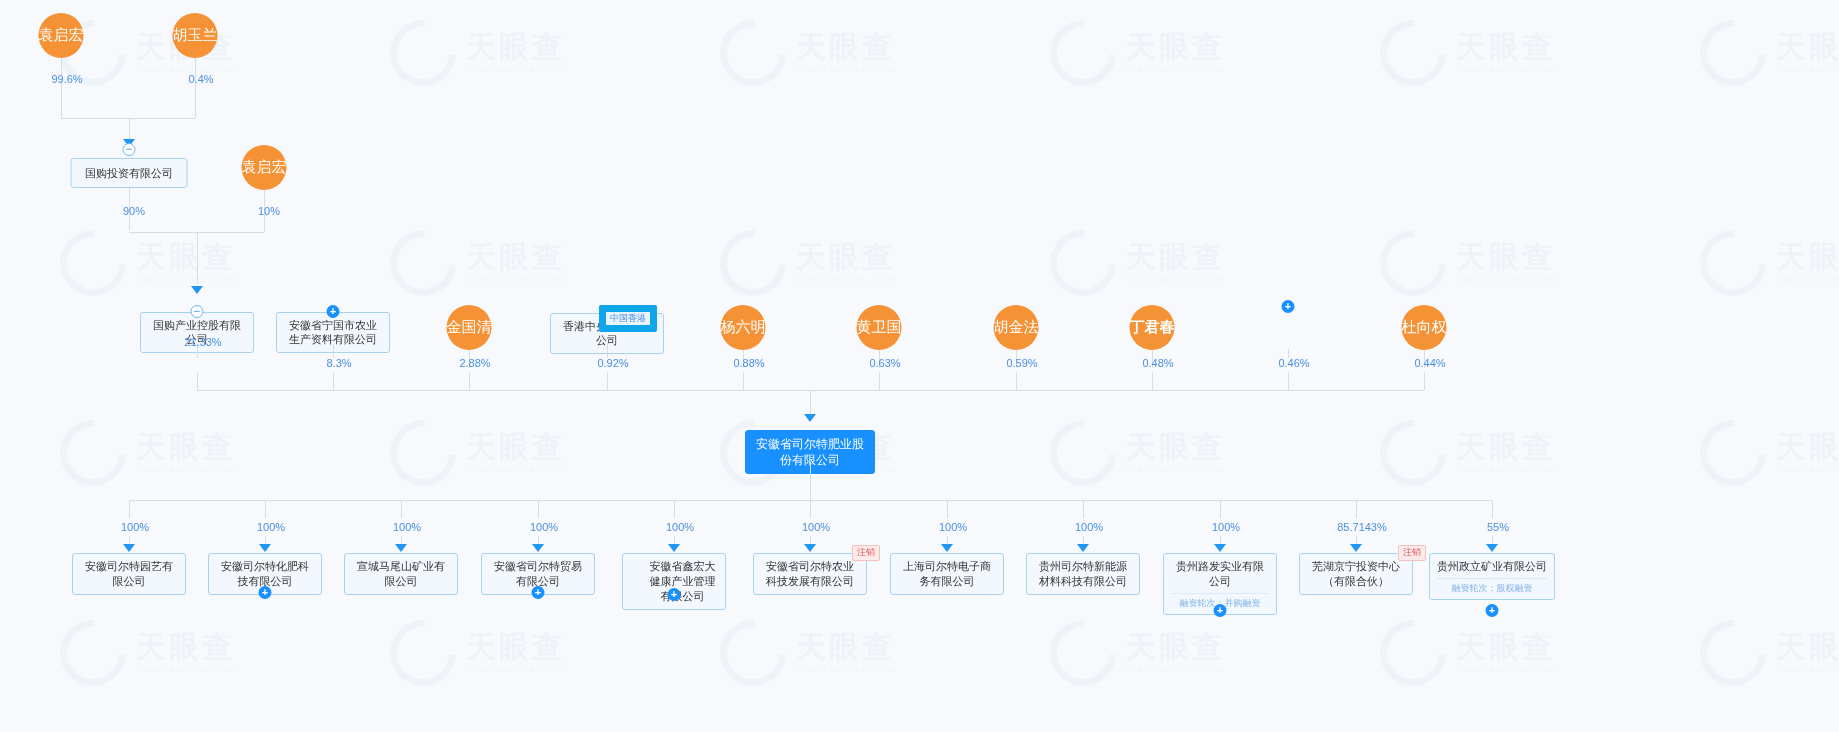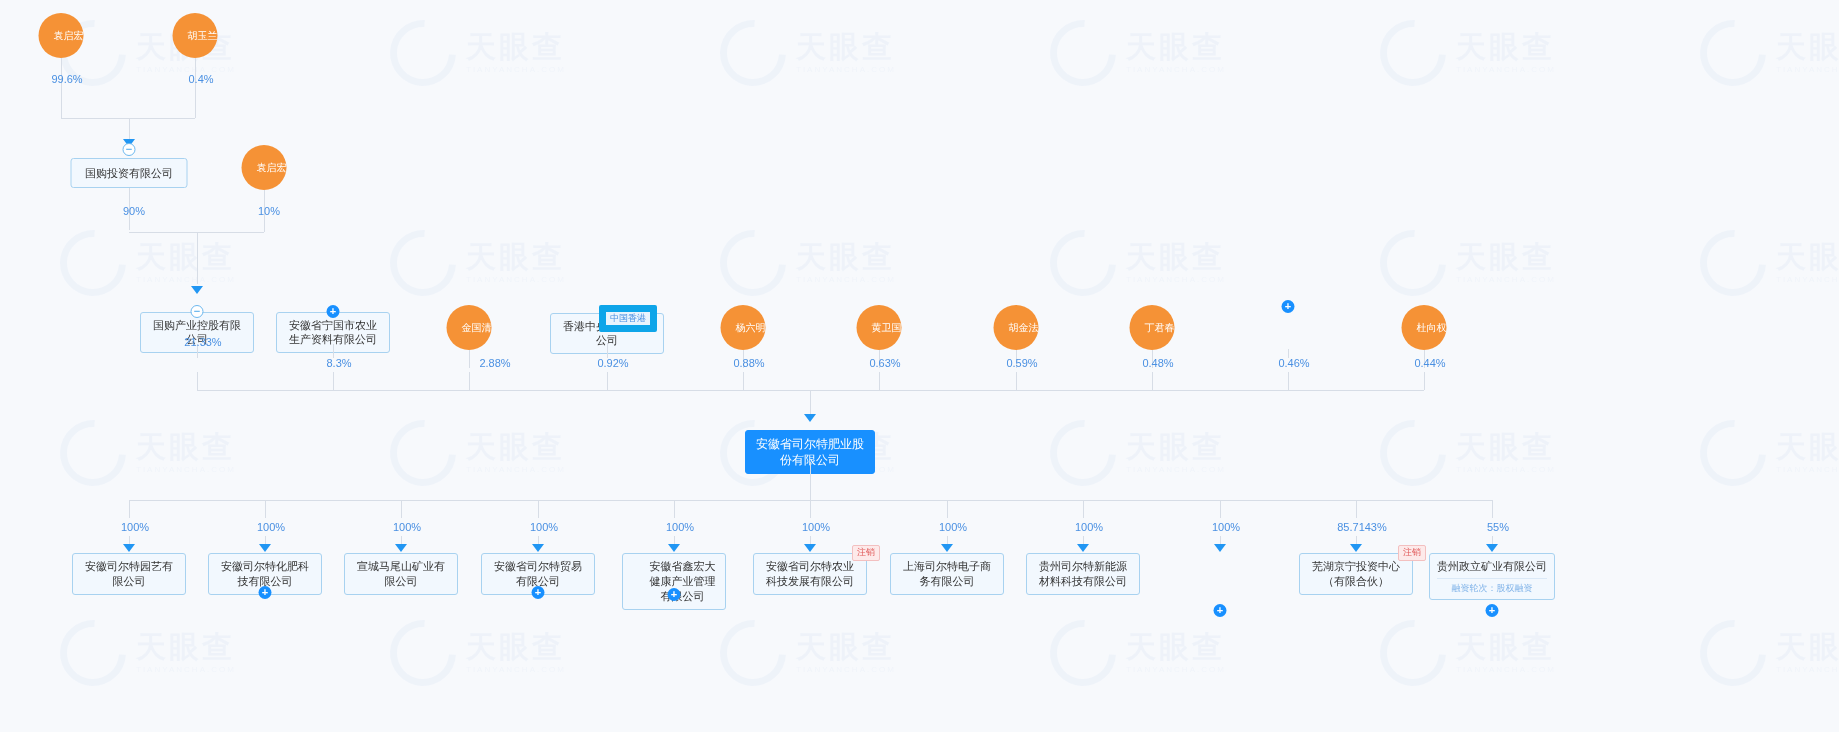--- a/index.html
+++ b/index.html
@@ -28,22 +28,22 @@
   .arw{position:absolute;width:0;height:0;
        border-left:6px solid transparent;border-right:6px solid transparent;
        border-top:8px solid #2196f3;}
 
   
   .pct{position:absolute;font-size:11px;color:#4a90e2;white-space:nowrap;
        transform:translateX(-50%);}
 
   
   .person{position:absolute;width:45px;height:45px;border-radius:50%;
-     background:#f59236;color:#fff;font-size:10px;
-     display:flex;align-items:center;justify-content:flex-end;
+     background:#f59236;color:#fff;font-size:15px;
+     display:flex;align-items:center;justify-content:center;
      transform:translateX(-50%);box-shadow:0 0 0 0 rgba(0,0,0,0);}
 
   
   .box{position:absolute;transform:translateX(-50%);
     background:#f2f8fe;border:1px solid #a8d2f0;border-radius:3px;
     box-sizing:border-box;display:flex;flex-direction:column;
     align-items:center;justify-content:center;
     font-size:11px;color:#333;line-height:1.35;text-align:center;
     padding:5px 7px;}
   .box .fin{font-size:9px;color:#7fb2e8;margin-top:4px;
@@ -276,21 +276,21 @@
       <div>安徽省宁国市农业生产资料有限公司</div>
     </div>
     <div class="tgl plus" style="left: 333px; top: 304.5px;">+</div>
     <div class="ln v" style="left: 333px; top: 343.5px; height: 14.5px;"></div>
     <div class="pct" style="left: 339px; top: 357px;">8.3%</div>
     <div class="ln v" style="left: 333px; top: 372px; height: 18px;"></div>
     <div class="person" style="left: 469px; top: 305px;">
       <span>金国清</span>
     </div>
     <div class="ln v" style="left: 469px; top: 350px; height: 18px;"></div>
-    <div class="pct" style="left: 495px; top: 357px;">2.88%</div>
+    <div class="pct" style="left: 475px; top: 357px;">2.88%</div>
     <div class="ln v" style="left: 469px; top: 372px; height: 18px;"></div>
     <div class="box" style="left: 607px; top: 312.5px; width: 114px; min-height: 30px;">
       <div>香港中央结算有限公司</div>
       <div class="bdg hk">中国香港</div>
     </div>
     <div class="ln v" style="left: 607px; top: 342.5px; height: 15.5px;"></div>
     <div class="pct" style="left: 613px; top: 357px;">0.92%</div>
     <div class="ln v" style="left: 607px; top: 372px; height: 18px;"></div>
     <div class="person" style="left: 743px; top: 305px;">
       <span>杨六明</span>
@@ -303,21 +303,21 @@
     </div>
     <div class="ln v" style="left: 879px; top: 350px; height: 18px;"></div>
     <div class="pct" style="left: 885px; top: 357px;">0.63%</div>
     <div class="ln v" style="left: 879px; top: 372px; height: 18px;"></div>
     <div class="person" style="left: 1016px; top: 305px;">
       <span>胡金法</span>
     </div>
     <div class="ln v" style="left: 1016px; top: 350px; height: 18px;"></div>
     <div class="pct" style="left: 1022px; top: 357px;">0.59%</div>
     <div class="ln v" style="left: 1016px; top: 372px; height: 18px;"></div>
-    <div class="person" style="left: 1152px; top: 305px;">
+    <div class="person" style="left: 1152px; top: 305px; font-weight: bold;">
       <span>丁君春</span>
     </div>
     <div class="ln v" style="left: 1152px; top: 350px; height: 18px;"></div>
     <div class="pct" style="left: 1158px; top: 357px;">0.48%</div>
     <div class="ln v" style="left: 1152px; top: 372px; height: 18px;"></div>
     <div class="tgl plus" style="left: 1288px; top: 299.5px;">+</div>
     <div class="ln v" style="left: 1288px; top: 348.5px; height: 9.5px;"></div>
     <div class="pct" style="left: 1294px; top: 357px; text-align: right;">0.46%</div>
     <div class="ln v" style="left: 1288px; top: 372px; height: 18px;"></div>
     <div class="person" style="left: 1424px; top: 305px;">
@@ -391,20 +391,24 @@
     <div class="pct" style="left: 1089px; top: 521px;">100%</div>
     <div class="ln v" style="left: 1083px; top: 536px; height: 11px;"></div>
     <div class="arw" style="left: 1077px; top: 544px;"></div>
     <div class="box" style="left: 1083px; top: 553px; width: 114px; min-height: 32px;">
       <div>贵州司尔特新能源材料科技有限公司</div>
     </div>
     <div class="ln v" style="left: 1220px; top: 500px; height: 18px;"></div>
     <div class="pct" style="left: 1226px; top: 521px;">100%</div>
     <div class="ln v" style="left: 1220px; top: 536px; height: 11px;"></div>
     <div class="arw" style="left: 1214px; top: 544px;"></div>
+    <div class="box" style="left: 1220px; top: 553px; width: 114px; min-height: 30px;">
+      <div>贵州路发实业有限公司</div>
+      <div class="fin">融资轮次：并购融资</div>
+    </div>
     <div class="tgl plus" style="left: 1220px; top: 604px;">+</div>
     <div class="ln v" style="left: 1356px; top: 500px; height: 18px;"></div>
     <div class="pct" style="left: 1362px; top: 521px;">85.7143%</div>
     <div class="ln v" style="left: 1356px; top: 536px; height: 11px;"></div>
     <div class="arw" style="left: 1350px; top: 544px;"></div>
     <div class="box" style="left: 1356px; top: 553px; width: 114px; min-height: 30px;">
       <div>芜湖京宁投资中心（有限合伙）</div>
       <div class="bdg zx">注销</div>
     </div>
     <div class="ln v" style="left: 1492px; top: 500px; height: 18px;"></div>

